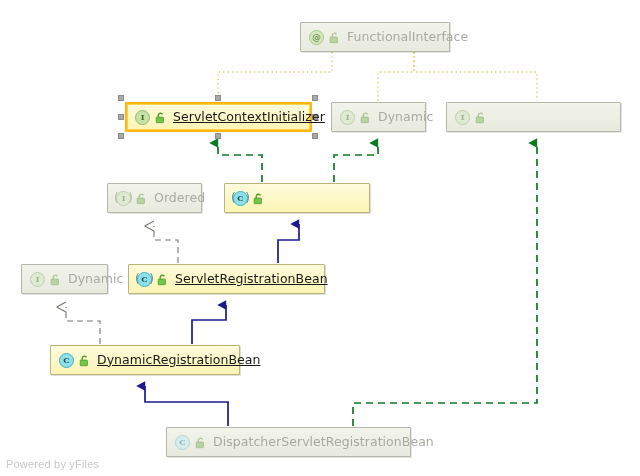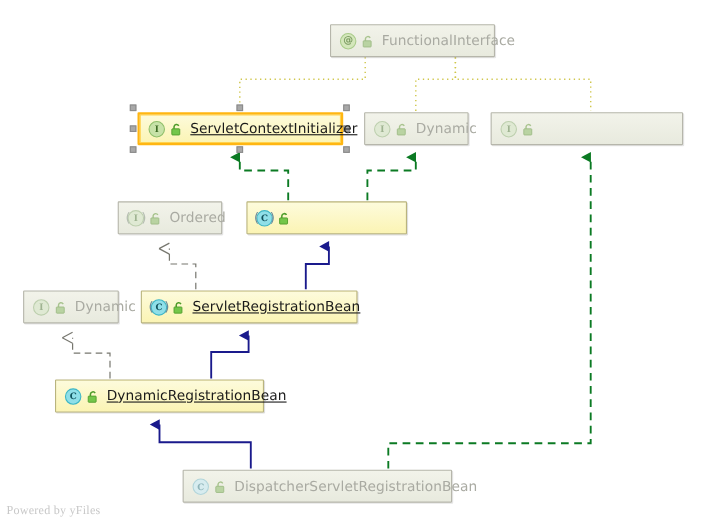--- a/index.html
+++ b/index.html
@@ -152,21 +152,21 @@
     box-sizing: border-box;
   }
 
   
   #watermark {
     position: absolute;
     left: 6px;
     bottom: 6px;
     font-size: 11px;
     color: #c8c8c8;
-    font-family: Liberation Serif, serif;
+    font-family: Liberation Sans, sans-serif;
     letter-spacing: 0.2px;
   }
 </style>
 </head>
 <body>
 
 <div id="canvas">
 
   <svg id="edge-layer" viewBox="0 0 640 476" width="640" height="476">
     <defs>

